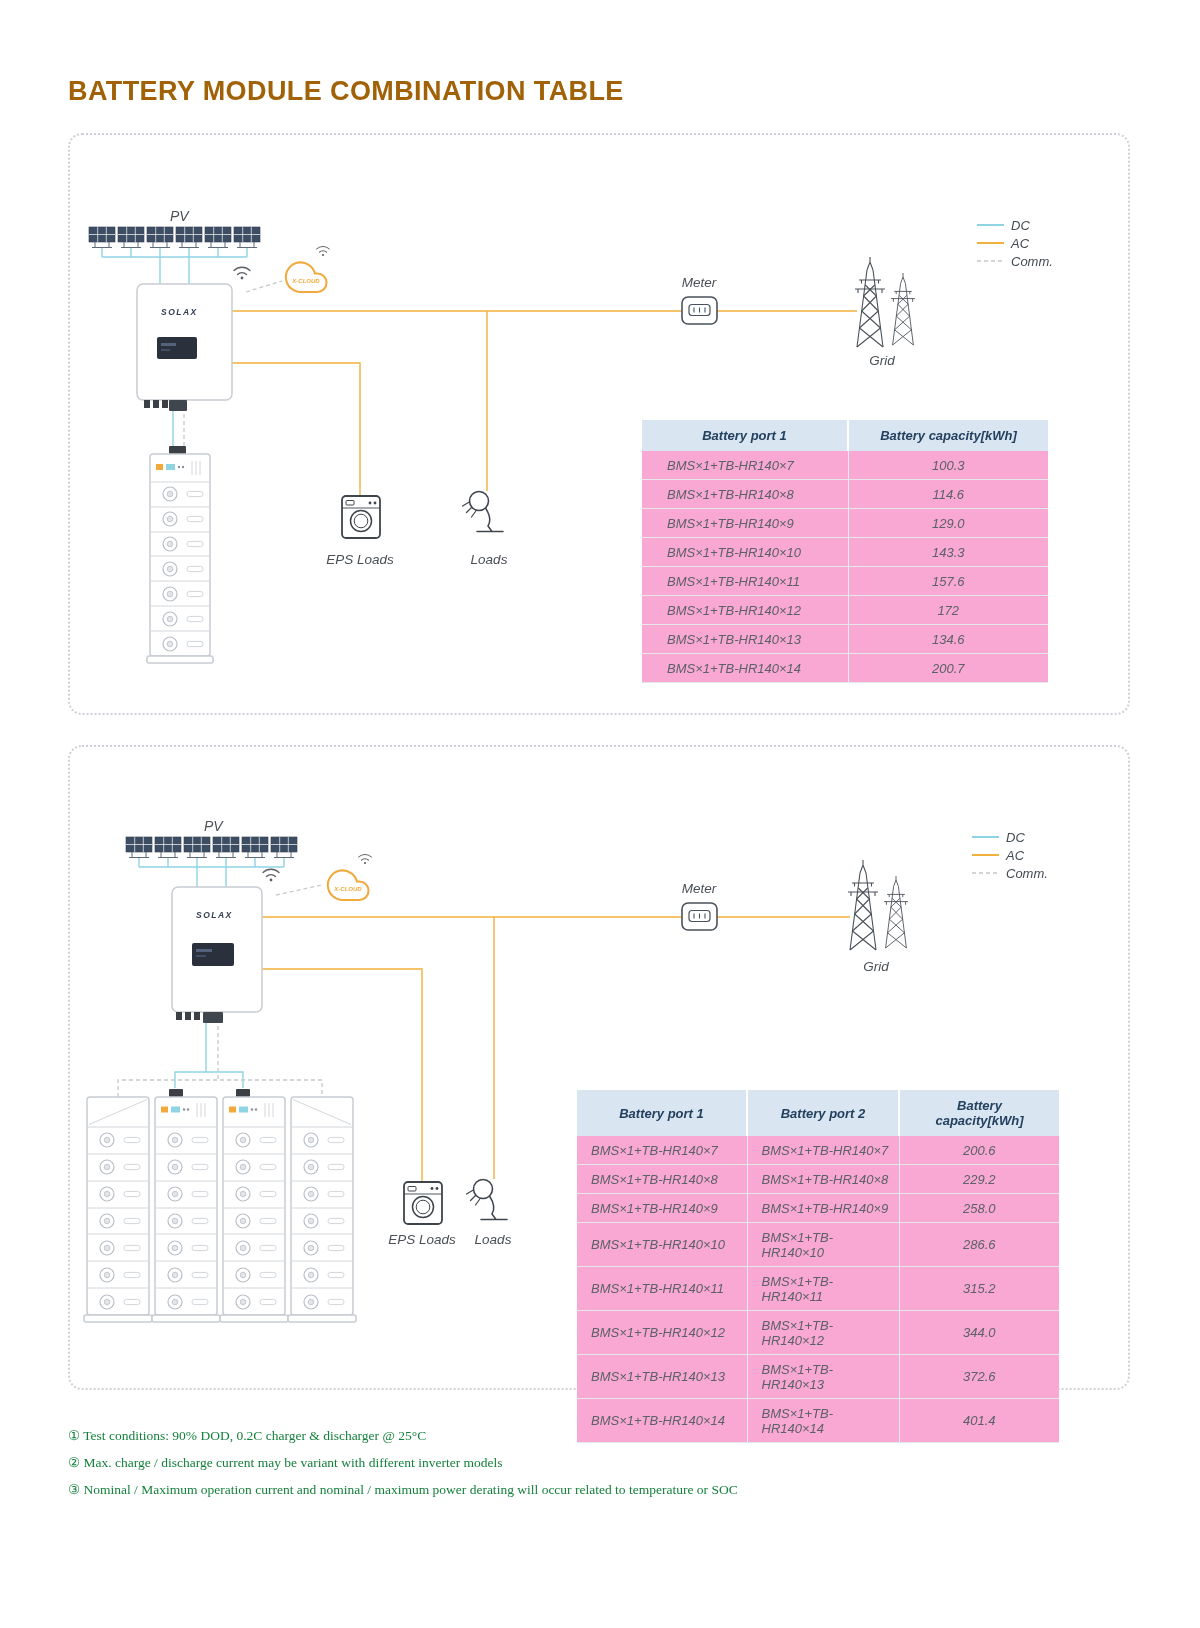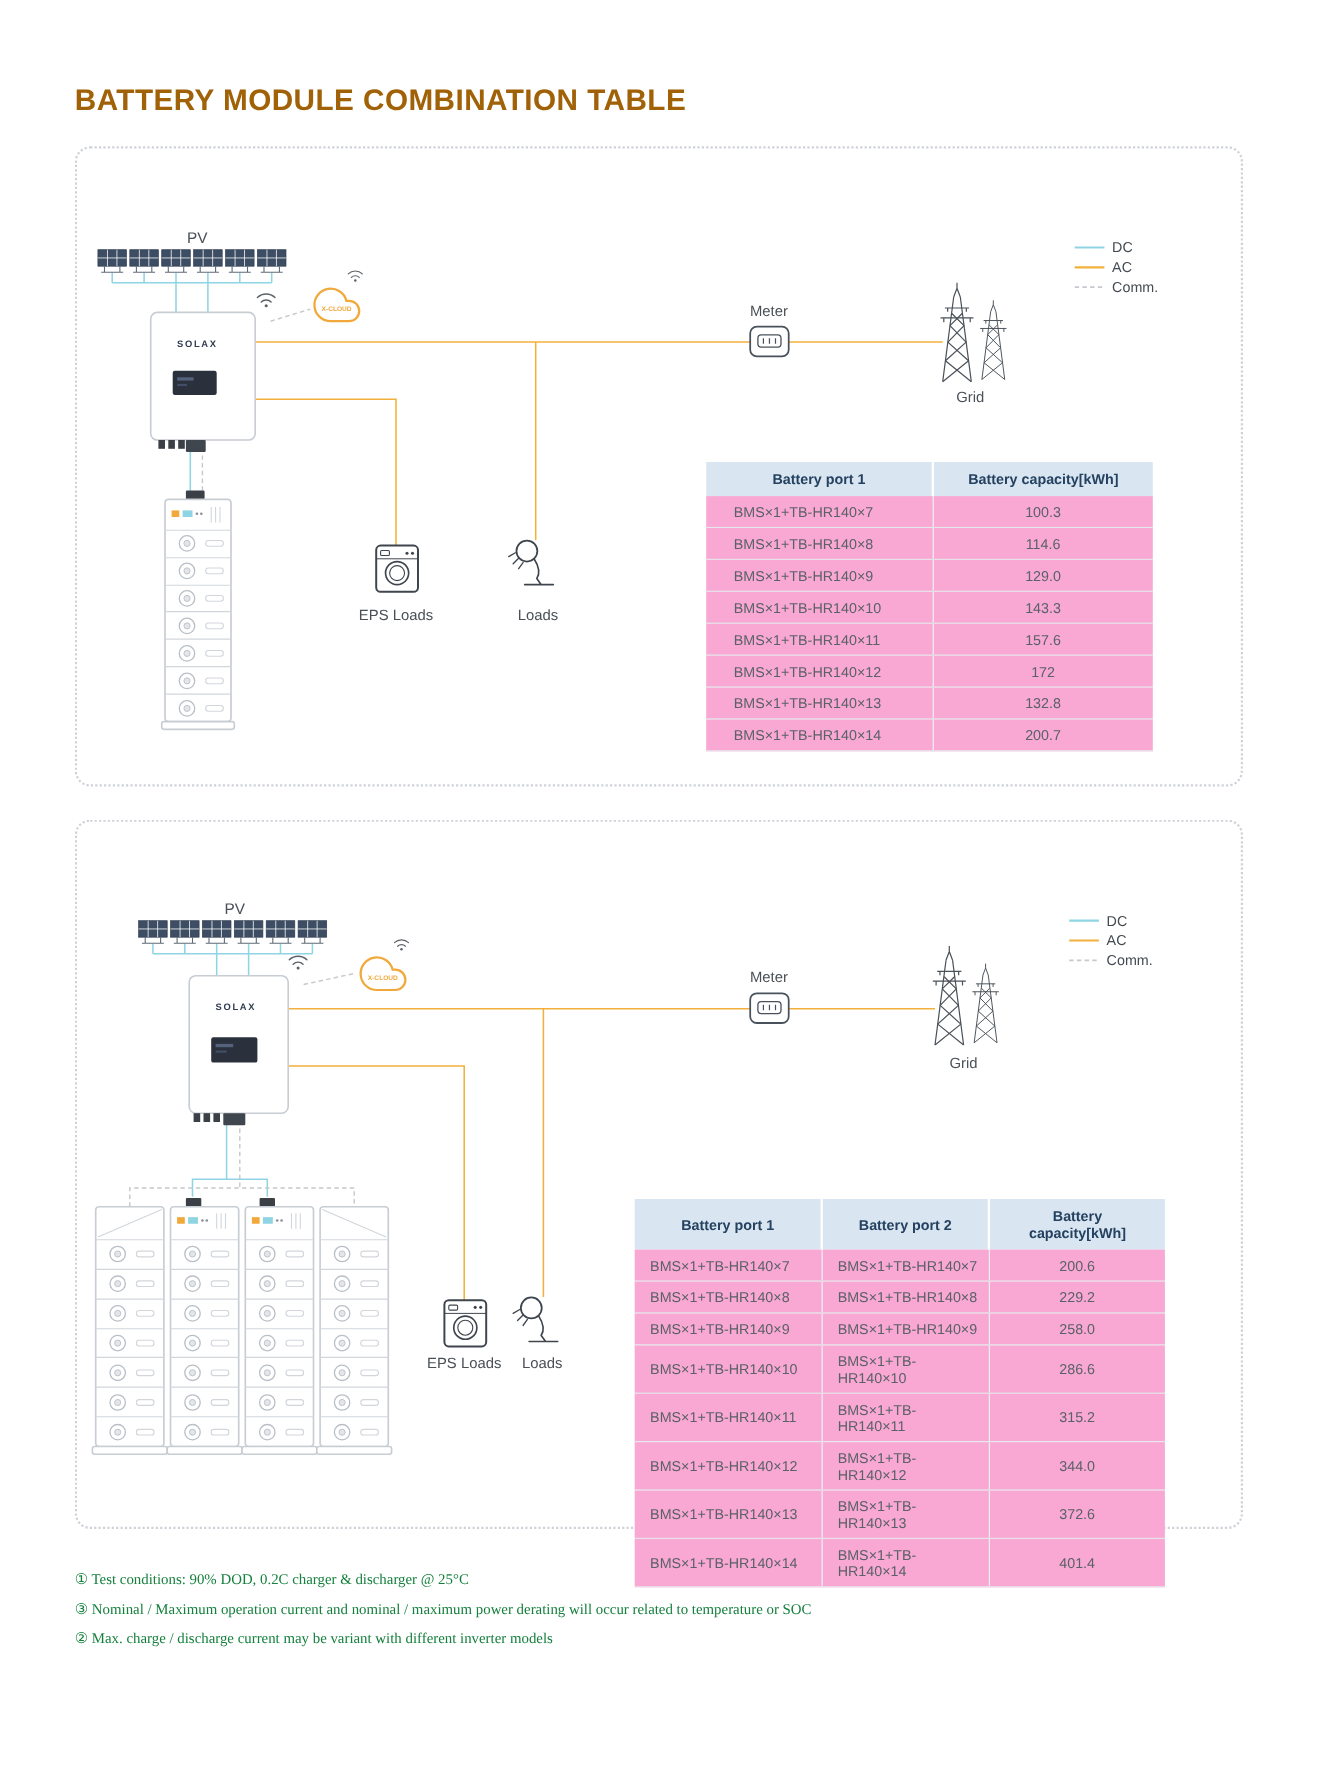--- a/index.html
+++ b/index.html
@@ -1,18 +1,18 @@
 <!DOCTYPE html>
 <html><head>
 <meta charset="utf-8">
 <style>
   * { box-sizing: border-box; margin: 0; padding: 0; }
   html,body { width:1200px; height:1628px; background:#ffffff; font-family:"Liberation Sans",sans-serif; position:relative; overflow:hidden; }
   .title { position:absolute; left:68px; top:76px; font-size:27px; font-weight:700; color:#a16207; letter-spacing:0.4px; }
-  .panel { position:absolute; border:2px dotted #ced2d8; border-radius:14px; background:#fff; }
+  .panel { position:absolute; border:2px dotted #ced2d8; border-radius:14px; background:#fff;font-style:italic; }
   .p1 { left:68px; top:133px; width:1062px; height:582px; }
   .p2 { left:68px; top:745px; width:1062px; height:645px; }
   .panel > svg { position:absolute; left:0; top:0; display:block; }
   svg text { font-family:"Liberation Sans",sans-serif; fill:#4a5056; }
   .lbl { font-size:13.5px; }
   .lbl-pv { font-size:14px; }
   .brand { font-size:8.5px; font-weight:bold; letter-spacing:1.5px; fill:#323d52; }
   .cloudtxt { font-size:6px; font-weight:bold; fill:#f2a93b; }
   .legendtxt { font-size:13px; fill:#434a52; }
   .w-dc { stroke:#8fd4e3; stroke-width:1.4; fill:none; }
@@ -211,21 +211,21 @@
         <tr>
           <td class="port">BMS×1+TB-HR140×11</td>
           <td class="cap">157.6</td>
         </tr>
         <tr>
           <td class="port">BMS×1+TB-HR140×12</td>
           <td class="cap">172</td>
         </tr>
         <tr>
           <td class="port">BMS×1+TB-HR140×13</td>
-          <td class="cap">132.8</td>
+          <td class="cap">134.6</td>
         </tr>
         <tr>
           <td class="port">BMS×1+TB-HR140×14</td>
           <td class="cap">200.7</td>
         </tr>
       </tbody>
   </table>
 </section>
 
 <section class="panel p2">
@@ -388,15 +388,15 @@
           <td class="port">BMS×1+TB-HR140×14</td>
           <td class="port">BMS×1+TB-HR140×14</td>
           <td class="cap">401.4</td>
         </tr>
       </tbody>
   </table>
 </section>
 
 <div class="notes">
   <p>① Test conditions: 90% DOD, 0.2C charger &amp; discharger @ 25°C</p>
+  <p>② Max. charge / discharge current may be variant with different inverter models</p>
   <p>③ Nominal / Maximum operation current and nominal / maximum power derating will occur related to temperature or SOC</p>
-  <p>② Max. charge / discharge current may be variant with different inverter models</p>
 </div>
 
 </body></html>

